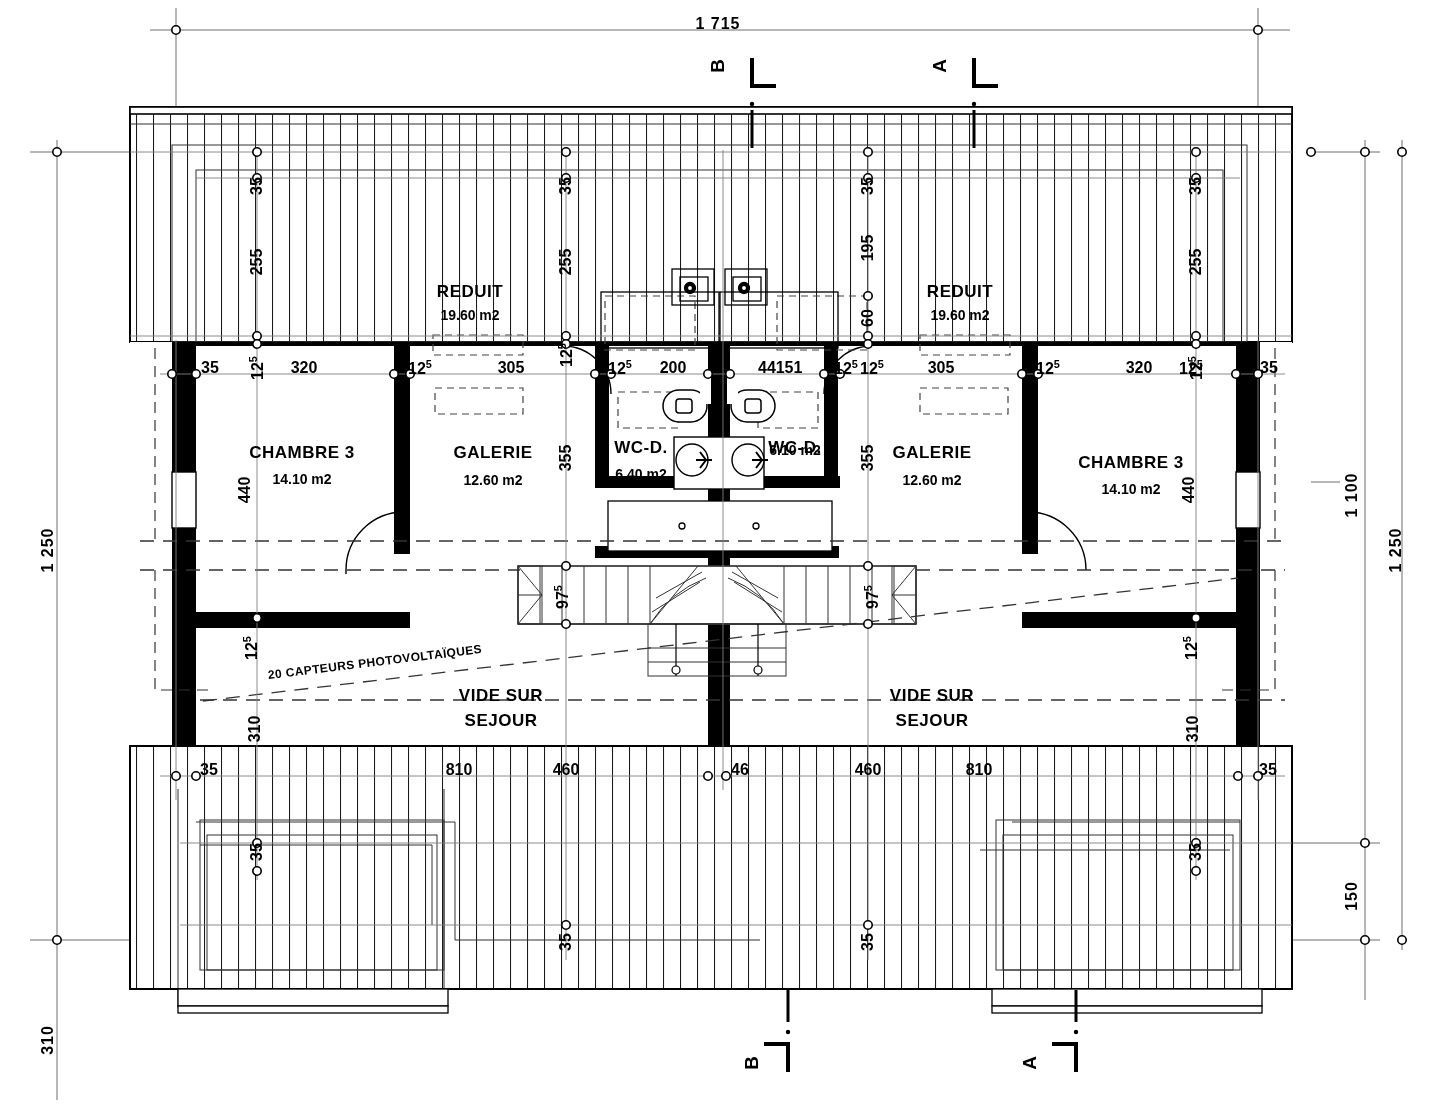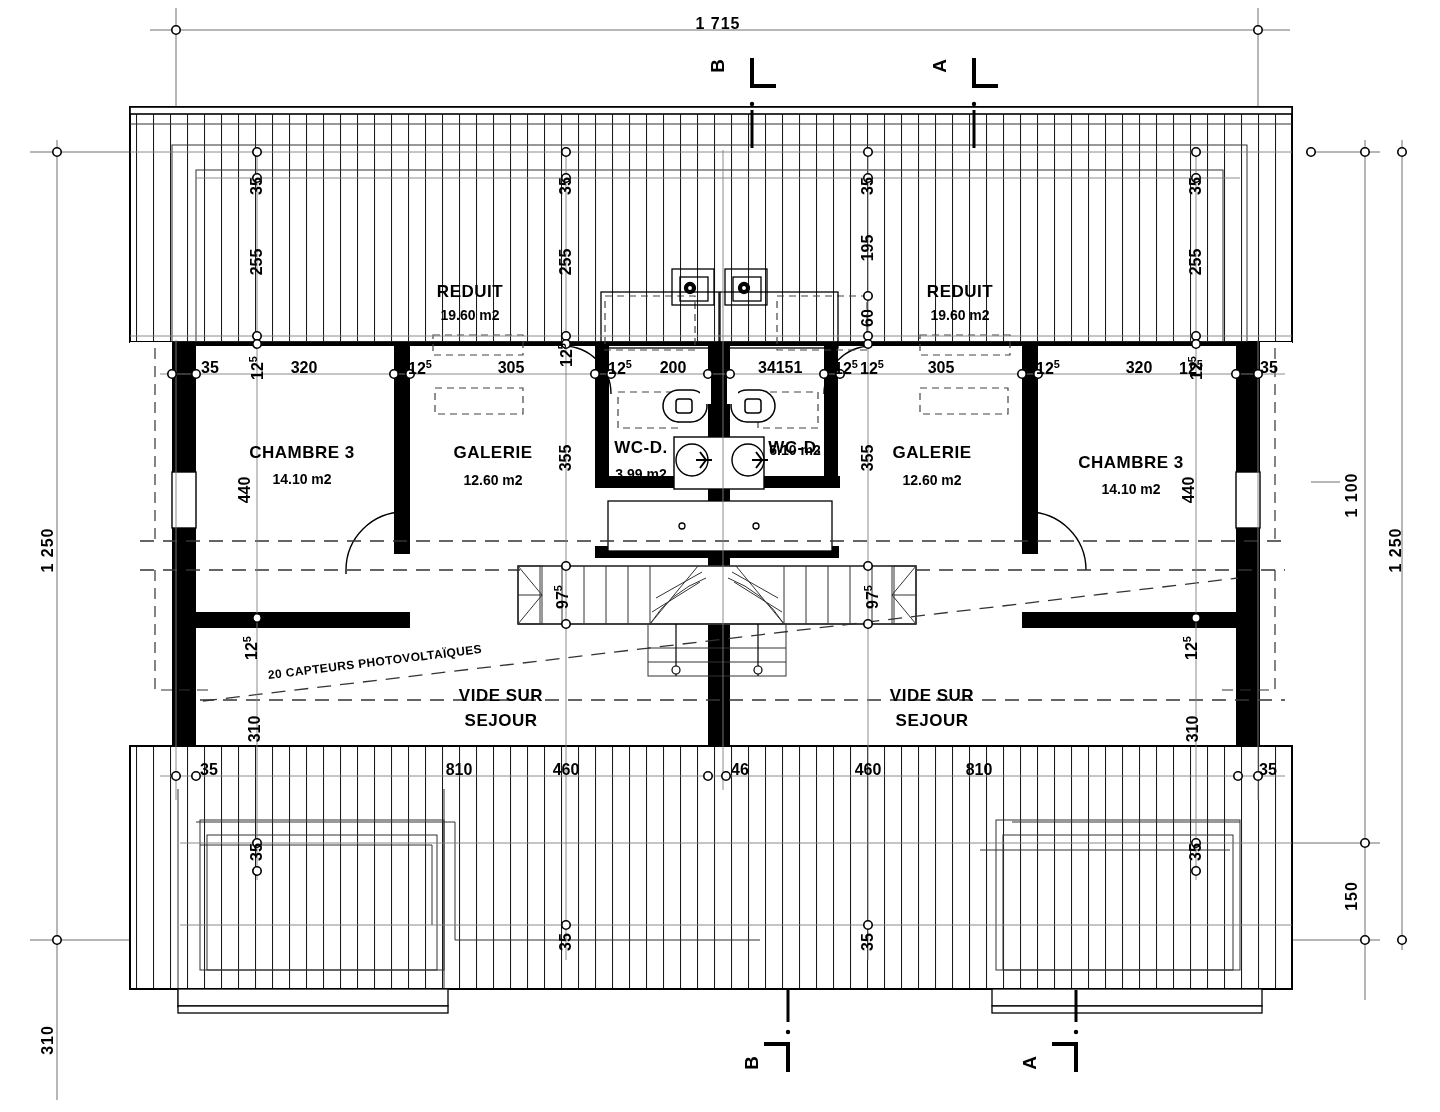--- a/index.html
+++ b/index.html
@@ -361,42 +361,42 @@
 </svg>
 
 <div id="textlayer">
     <div class="lbl room-name" style="left: 470px; top: 292px; transform: translate(-50%, -50%);">REDUIT</div>
     <div class="lbl room-area" style="left: 470px; top: 315px; transform: translate(-50%, -50%);">19.60 m2</div>
     <div class="lbl room-name" style="left: 302px; top: 453px; transform: translate(-50%, -50%);">CHAMBRE 3</div>
     <div class="lbl room-area" style="left: 302px; top: 479px; transform: translate(-50%, -50%);">14.10 m2</div>
     <div class="lbl room-name" style="left: 493px; top: 453px; transform: translate(-50%, -50%);">GALERIE</div>
     <div class="lbl room-area" style="left: 493px; top: 480px; transform: translate(-50%, -50%);">12.60 m2</div>
     <div class="lbl room-name" style="left: 641px; top: 448px; transform: translate(-50%, -50%);">WC-D.</div>
-    <div class="lbl room-area" style="left: 641px; top: 474px; transform: translate(-50%, -50%);">3.99 m2</div>
+    <div class="lbl room-area" style="left: 641px; top: 474px; transform: translate(-50%, -50%);">6.40 m2</div>
     <div class="lbl room-name" style="left: 795px; top: 448px; transform: translate(-50%, -50%);">WC-D.</div>
     <div class="lbl room-area" style="left: 795px; top: 450px; transform: translate(-50%, -50%);">6.10 m2</div>
     <div class="lbl room-name" style="left: 932px; top: 453px; transform: translate(-50%, -50%);">GALERIE</div>
     <div class="lbl room-area" style="left: 932px; top: 480px; transform: translate(-50%, -50%);">12.60 m2</div>
     <div class="lbl room-name" style="left: 1131px; top: 463px; transform: translate(-50%, -50%);">CHAMBRE 3</div>
     <div class="lbl room-area" style="left: 1131px; top: 489px; transform: translate(-50%, -50%);">14.10 m2</div>
     <div class="lbl room-name" style="left: 960px; top: 292px; transform: translate(-50%, -50%);">REDUIT</div>
     <div class="lbl room-area" style="left: 960px; top: 315px; transform: translate(-50%, -50%);">19.60 m2</div>
     <div class="lbl room-name" style="left: 501px; top: 696px; transform: translate(-50%, -50%);">VIDE SUR</div>
     <div class="lbl room-name" style="left: 501px; top: 721px; transform: translate(-50%, -50%);">SEJOUR</div>
     <div class="lbl room-name" style="left: 932px; top: 696px; transform: translate(-50%, -50%);">VIDE SUR</div>
     <div class="lbl room-name" style="left: 932px; top: 721px; transform: translate(-50%, -50%);">SEJOUR</div>
     <div class="lbl note" style="left: 375px; top: 662px; transform: translate(-50%, -50%) rotate(-7deg);">20 CAPTEURS PHOTOVOLTAÏQUES</div>
     <div class="lbl big-dim" style="left: 718px; top: 16px; transform: translate(-50%, -50%); margin-top: 8px;">1 715</div>
     <div class="lbl dim" style="left: 210px; top: 368px; transform: translate(-50%, -50%);">35</div>
     <div class="lbl dim" style="left: 420px; top: 368px; transform: translate(-50%, -50%);">12<span class="sup">5</span></div>
     <div class="lbl dim" style="left: 304px; top: 368px; transform: translate(-50%, -50%);">320</div>
     <div class="lbl dim" style="left: 511px; top: 368px; transform: translate(-50%, -50%);">305</div>
     <div class="lbl dim" style="left: 620px; top: 368px; transform: translate(-50%, -50%);">12<span class="sup">5</span></div>
     <div class="lbl dim" style="left: 673px; top: 368px; transform: translate(-50%, -50%);">200</div>
-    <div class="lbl dim" style="left: 767px; top: 368px; transform: translate(-50%, -50%);">34</div>
+    <div class="lbl dim" style="left: 767px; top: 368px; transform: translate(-50%, -50%);">44</div>
     <div class="lbl dim" style="left: 789px; top: 368px; transform: translate(-50%, -50%);">151</div>
     <div class="lbl dim" style="left: 846px; top: 368px; transform: translate(-50%, -50%);">12<span class="sup">5</span></div>
     <div class="lbl dim" style="left: 872px; top: 368px; transform: translate(-50%, -50%);">12<span class="sup">5</span></div>
     <div class="lbl dim" style="left: 941px; top: 368px; transform: translate(-50%, -50%);">305</div>
     <div class="lbl dim" style="left: 1048px; top: 368px; transform: translate(-50%, -50%);">12<span class="sup">5</span></div>
     <div class="lbl dim" style="left: 1139px; top: 368px; transform: translate(-50%, -50%);">320</div>
     <div class="lbl dim" style="left: 1191px; top: 368px; transform: translate(-50%, -50%);">12<span class="sup">5</span></div>
     <div class="lbl dim" style="left: 1269px; top: 368px; transform: translate(-50%, -50%);">35</div>
     <div class="lbl dim" style="left: 209px; top: 770px; transform: translate(-50%, -50%);">35</div>
     <div class="lbl dim" style="left: 459px; top: 770px; transform: translate(-50%, -50%);">810</div>

